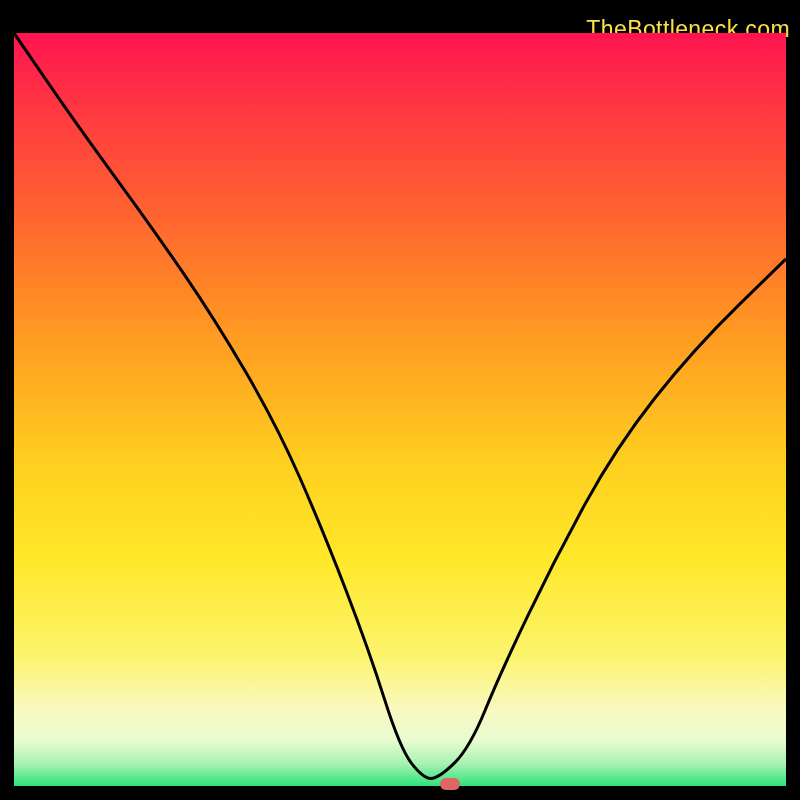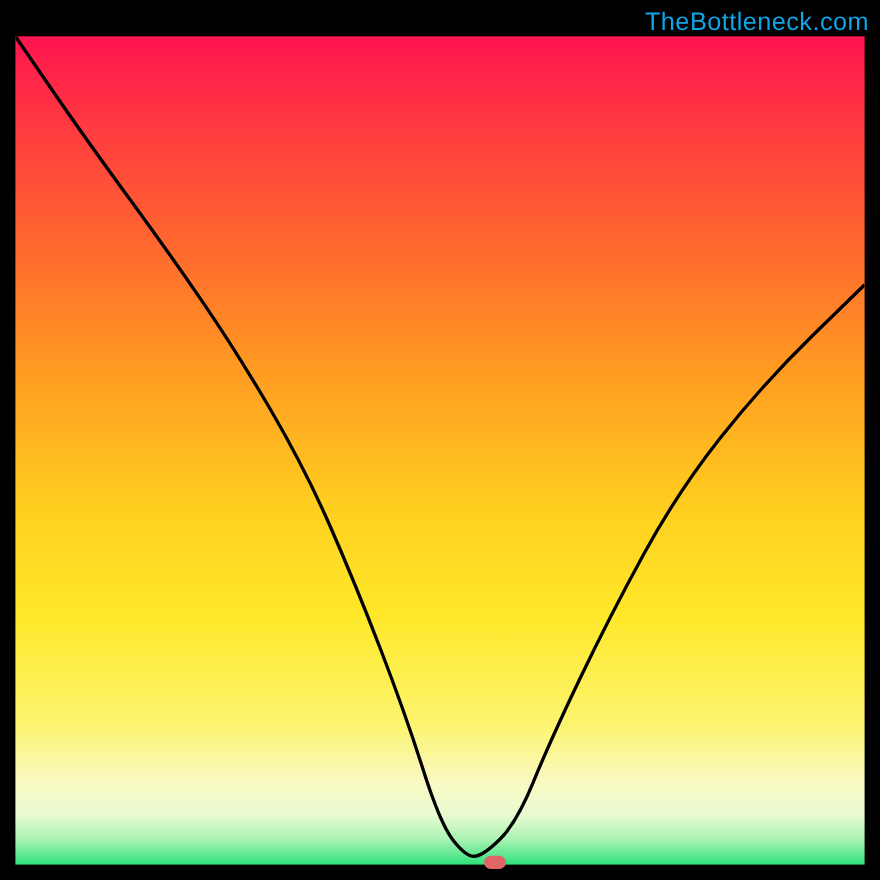--- a/index.html
+++ b/index.html
@@ -26,23 +26,23 @@
       #ffe82a 70%,
       #fcf46e 83%,
       #f9f9c2 90%,
       #e8fbd0 94%,
       #a8f2b2 97%,
       #2ee27a 100%
     );
   }
   .watermark {
     position: absolute;
-    top: 6px;
+    top: 16px;
     right: 10px;
-    color: #0ea5e9;
+    color: #fde047;
     font-size: 23px;
     letter-spacing: 0.4px;
   }
   svg.curve {
     position: absolute;
     left: 0;
     top: 0;
     width: 100%;
     height: 100%;
   }

